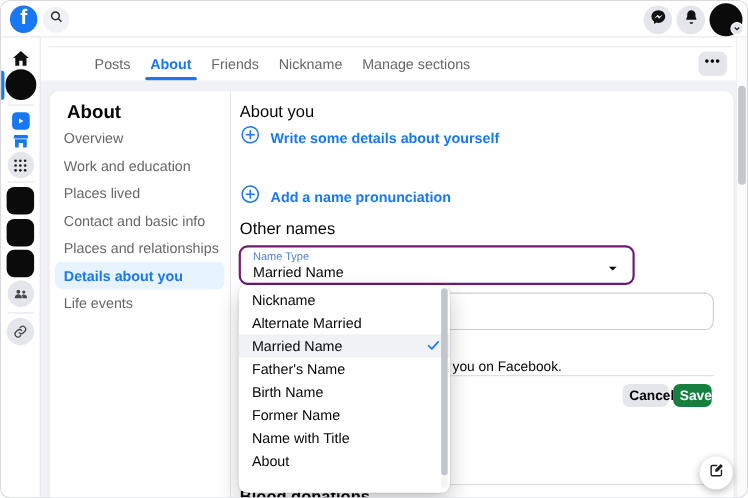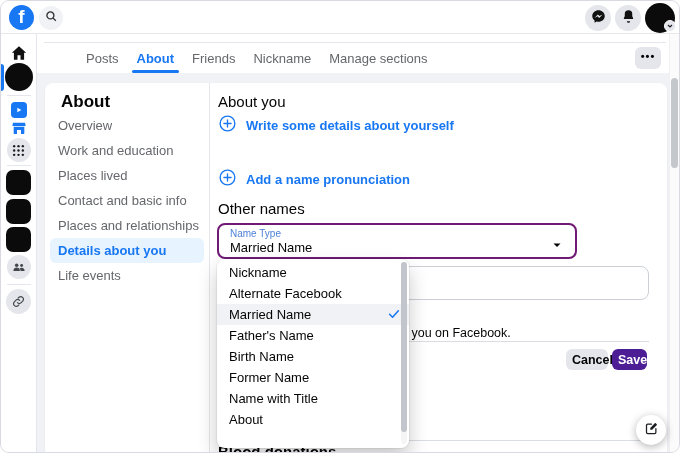--- a/index.html
+++ b/index.html
@@ -66,21 +66,21 @@
   .select-box .flabel{position:absolute;left:11px;top:3px;font-size:10px;color:#4e81d8;}
   .select-box .fvalue{position:absolute;left:11px;top:15px;font-size:13px;color:#050505;}
   .select-box .caret{position:absolute;right:12px;top:12px;}
   .name-input{position:absolute;left:172px;top:183px;width:432px;height:34px;border:1px solid #ccd0d5;border-radius:8px;
     background:#fff;font-family:"Liberation Sans",sans-serif;font-size:13px;padding:0 10px;color:#050505;}
   .helper{position:absolute;left:173px;top:243px;width:430px;font-size:12.5px;color:#050505;}
   .form-div{position:absolute;left:172px;top:258px;width:432px;height:1px;background:#dadde1;}
   .btn{position:absolute;top:266px;height:21px;border:none;border-radius:6px;font-family:"Liberation Sans",sans-serif;
     font-size:12.5px;font-weight:bold;cursor:pointer;}
   .btn-cancel{left:521px;width:42px;background:#e4e6eb;color:#050505;}
-  .btn-save{left:567px;width:35px;background:#4c1d95;color:#fff;}
+  .btn-save{left:567px;width:35px;background:#15803d;color:#fff;}
   .next-div{position:absolute;left:172px;top:357px;width:432px;height:1px;background:#dadde1;}
   .next-h{position:absolute;left:173px;top:360px;font-size:15px;font-weight:bold;}
   
   .dropdown{position:absolute;left:172px;top:176px;width:192px;height:189px;background:#fff;border-radius:8px;
     box-shadow:0 0 0 1px rgba(0,0,0,.05),0 10px 20px rgba(0,0,0,.22);padding-top:3px;overflow:hidden;z-index:10;}
   .opt{height:21px;display:flex;align-items:center;padding-left:12px;font-size:13px;color:#050505;cursor:pointer;position:relative;}
   .opt.selected{background:#f0f2f5;}
   .opt .check{position:absolute;right:8px;top:3px;}
   .dd-scroll{position:absolute;right:2px;top:3px;width:6px;height:182px;background:rgba(0,0,0,.04);border-radius:3px;}
   .dd-thumb{position:absolute;right:0;top:0;width:6px;height:170px;background:#c2c6cc;border-radius:3px;}
@@ -246,21 +246,21 @@
     <div class="helper">Your other names help people find you on Facebook.</div>
     <div class="form-div"></div>
     <button class="btn btn-cancel">Cancel</button>
     <button class="btn btn-save">Save</button>
 
     <div class="next-div"></div>
     <div class="next-h">Blood donations</div>
 
     <div class="dropdown">
       <div class="opt">Nickname</div>
-      <div class="opt">Alternate Facebook</div>
+      <div class="opt">Alternate Married</div>
       <div class="opt selected">
         <span>Married Name</span>
         <span class="check">
           <svg width="14" height="14" viewBox="0 0 24 24" fill="none" stroke="#1877f2" stroke-width="2.6" stroke-linecap="round" stroke-linejoin="round">
               <path d="M4.5 12.5l5 5L19.5 6.5"></path>
             </svg>
         </span>
       </div>
       <div class="opt">Father's Name</div>
       <div class="opt">Birth Name</div>

